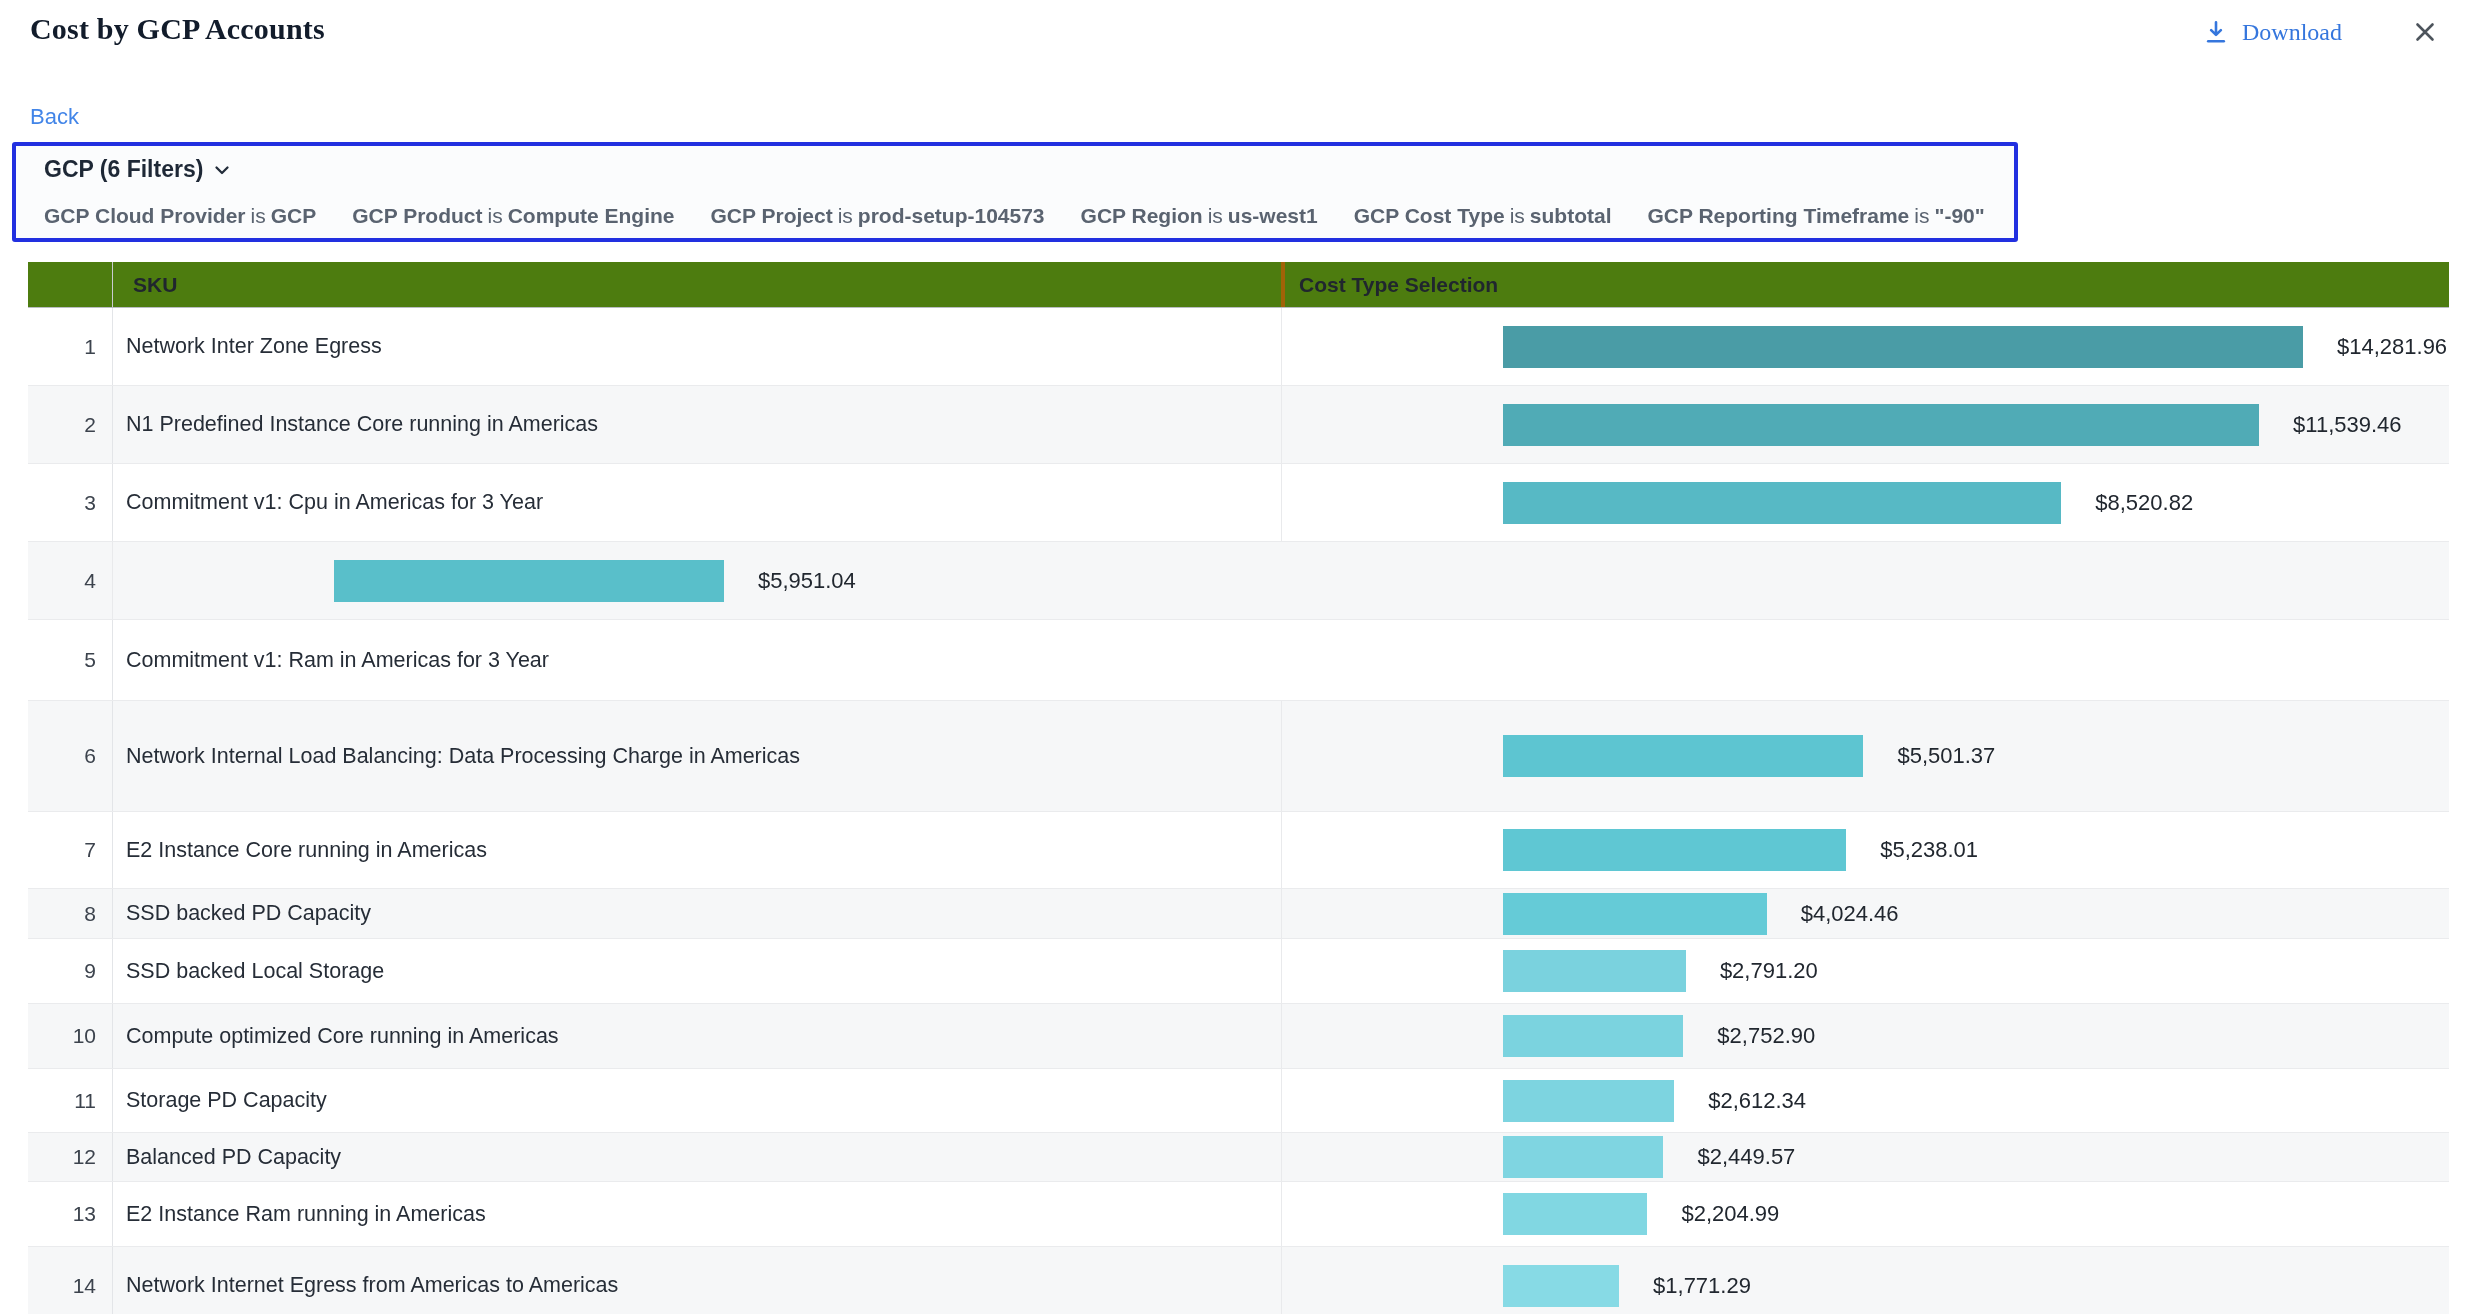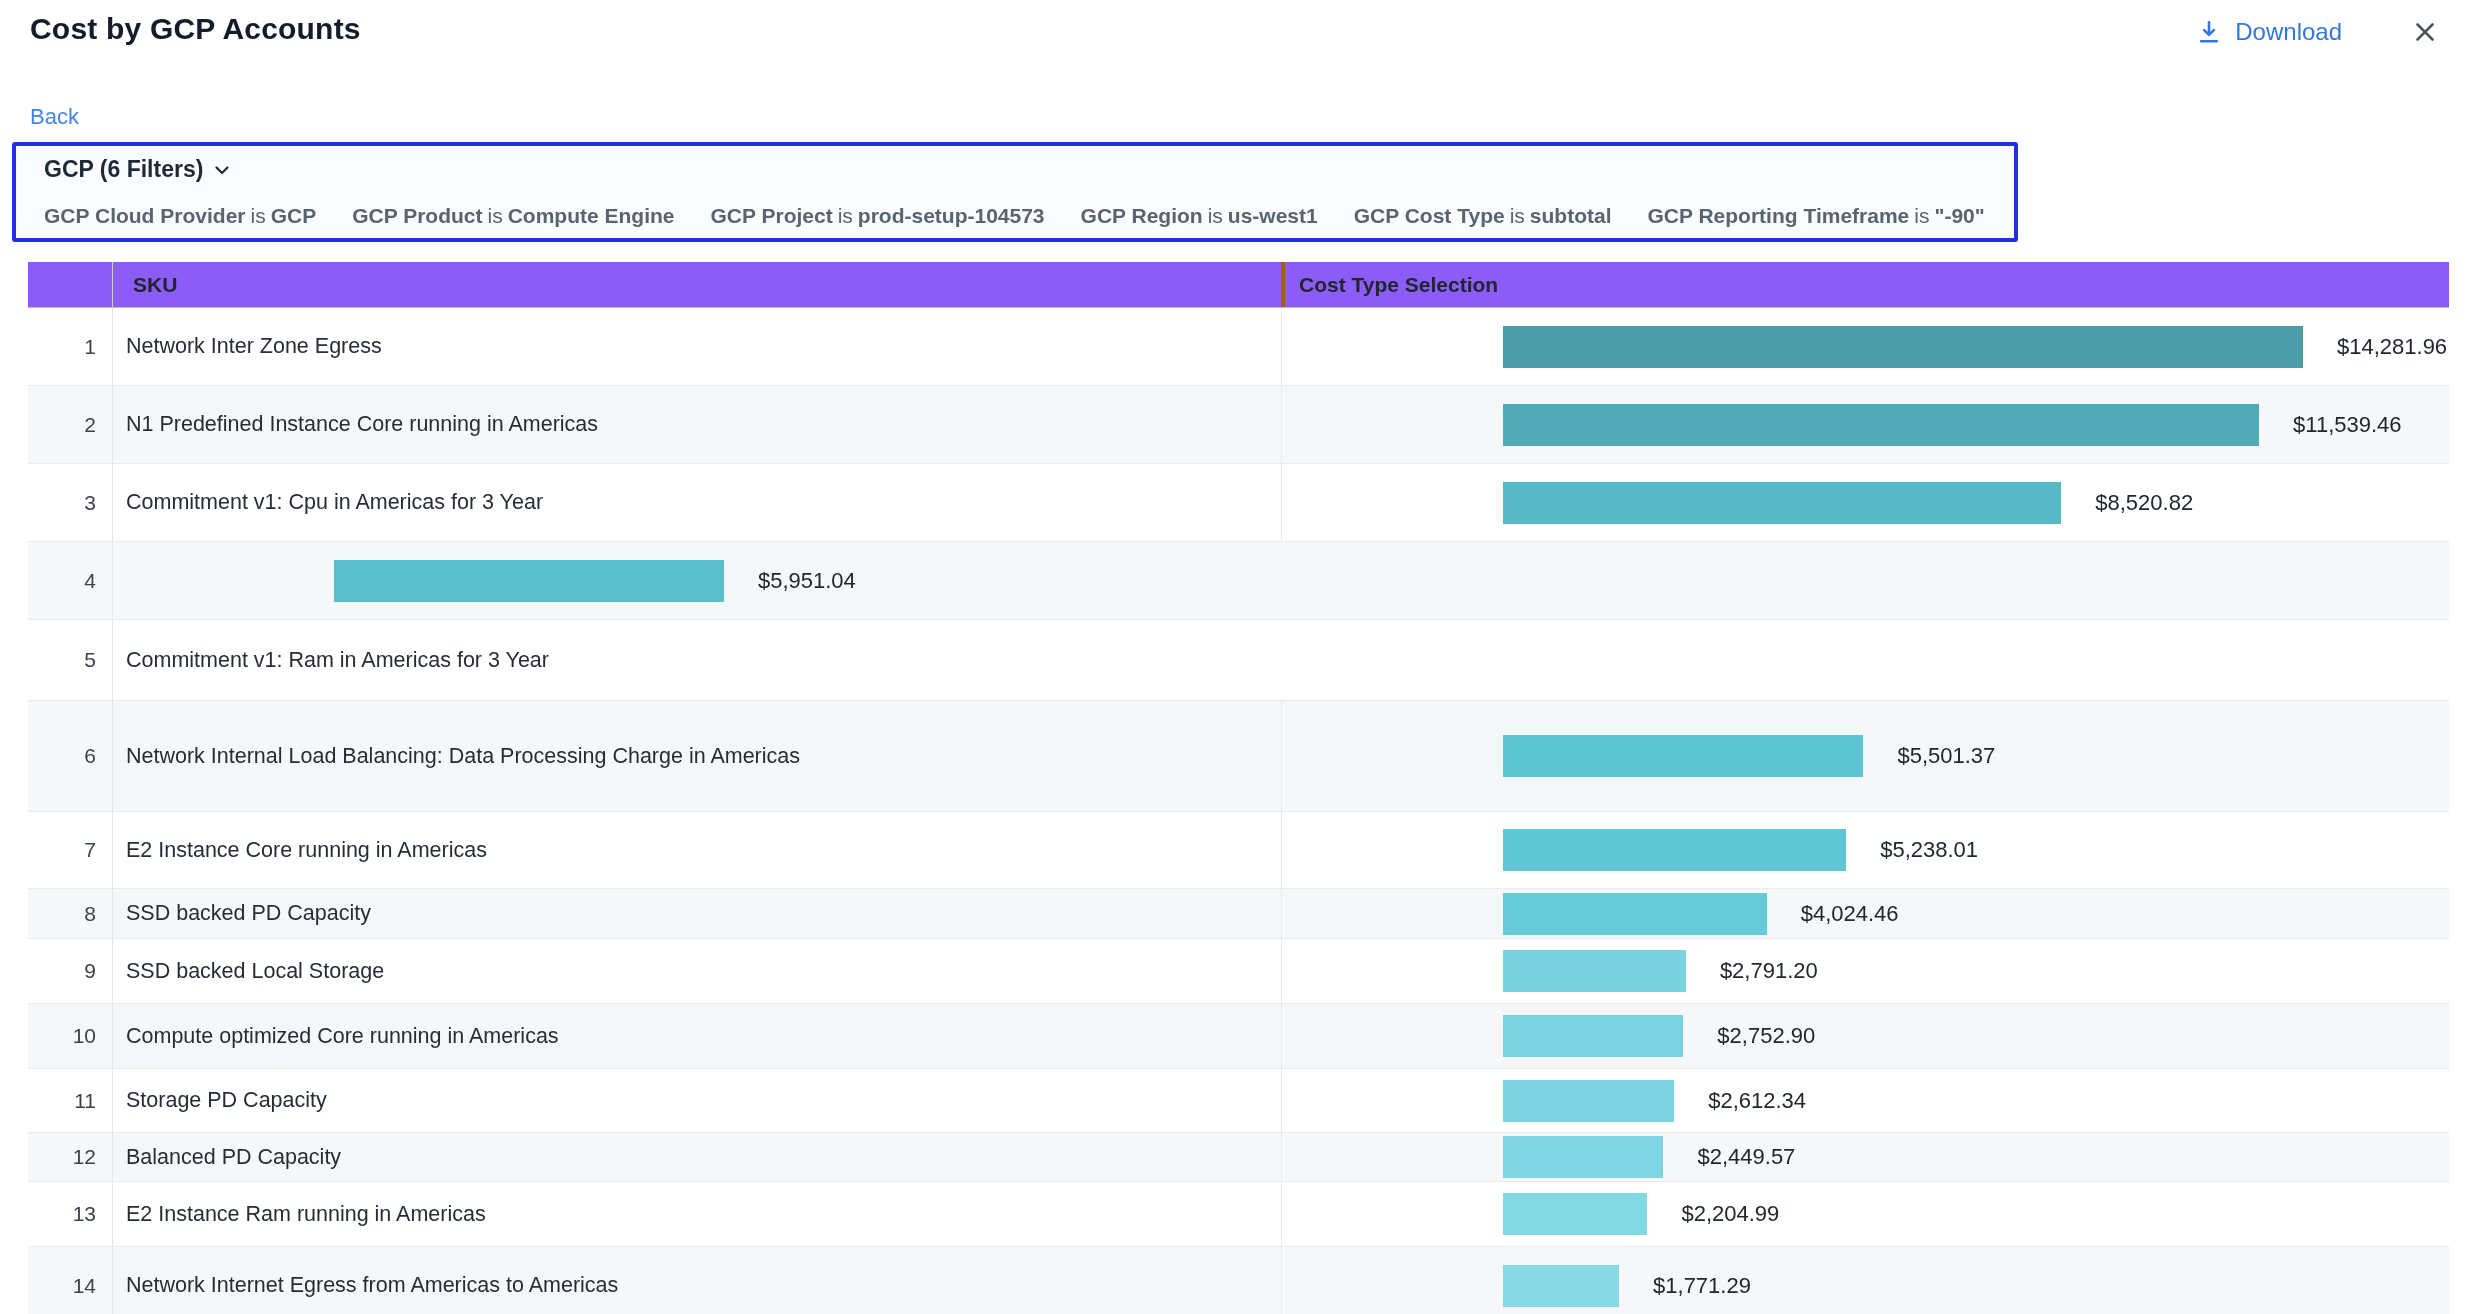--- a/index.html
+++ b/index.html
@@ -2,40 +2,40 @@
 <html><head>
 <meta charset="utf-8">
 <style>
   html,body{margin:0;padding:0;}
   body{
     width:2476px;height:1314px;overflow:hidden;position:relative;
     background:#ffffff;font-family:"Liberation Sans", sans-serif;
     -webkit-font-smoothing:antialiased;
   }
   
-  .top{display:flex;align-items:flex-start;padding:12px 34px 0 30px;}
+  .top{display:flex;align-items:flex-start;padding:12px 34px 0 30px;font-family:Liberation Serif, serif;}
   .title{font-size:30px;font-weight:700;color:#121c2b;letter-spacing:.2px;}
   .actions{margin-left:auto;display:flex;align-items:center;gap:66px;padding-top:3px;}
   .download{display:flex;align-items:center;gap:13px;color:#3576dd;font-size:24px;cursor:pointer;}
   .close-btn{cursor:pointer;line-height:0;padding:2px;}
   
   .back{position:absolute;left:30px;top:104px;color:#4285e8;font-size:22px;cursor:pointer;}
   
   .filter-panel{
     position:absolute;left:12px;top:142px;width:2006px;height:100px;box-sizing:border-box;
     border:4px solid #2230e0;border-radius:3px;background:#fbfcfd;padding:10px 28px 0 28px;
   }
   .filter-summary{display:inline-flex;align-items:center;gap:8px;font-size:23px;font-weight:600;color:#1e2836;cursor:pointer;}
   .filter-row{display:flex;gap:36px;margin-top:21px;font-size:21px;color:#5a6370;white-space:nowrap;}
   .filter-item .f-name{font-weight:700;}
   .filter-item .f-op{font-weight:400;padding:0 5px;}
   .filter-item .f-val{font-weight:700;}
   
   .costs-table{position:absolute;left:28px;top:262px;width:2421px;}
-  .thead{display:flex;height:46px;background:#8b5cf6;align-items:center;
+  .thead{display:flex;height:46px;background:#4d7c0f;align-items:center;
     font-size:21px;font-weight:700;color:#20262e;border-bottom:1px solid #b9bdc2;box-sizing:border-box;}
   .thead .col-num{width:84px;flex:none;align-self:stretch;}
   .thead .col-sku{width:1169px;flex:none;padding-left:20px;box-sizing:border-box;border-left:1px solid #c9ccd0;align-self:stretch;display:flex;align-items:center;}
   .thead .col-chart{flex:1;padding-left:14px;box-sizing:border-box;border-left:4px solid #a16207;align-self:stretch;display:flex;align-items:center;}
   .row{display:flex;align-items:center;background:#ffffff;border-bottom:1px solid #eaebed;box-sizing:border-box;}
   .row.shaded{background:#f6f7f8;}
   .row .num{width:84px;flex:none;text-align:right;padding-right:16px;box-sizing:border-box;font-size:21px;color:#3c434d;}
   .row .sku{width:1169px;flex:none;padding-left:13px;box-sizing:border-box;font-size:21.5px;color:#262d37;
     border-left:1px solid #e3e5e8;align-self:stretch;display:flex;align-items:center;}
   .row .chart{flex:1;display:flex;align-items:center;padding-left:221px;box-sizing:border-box;

